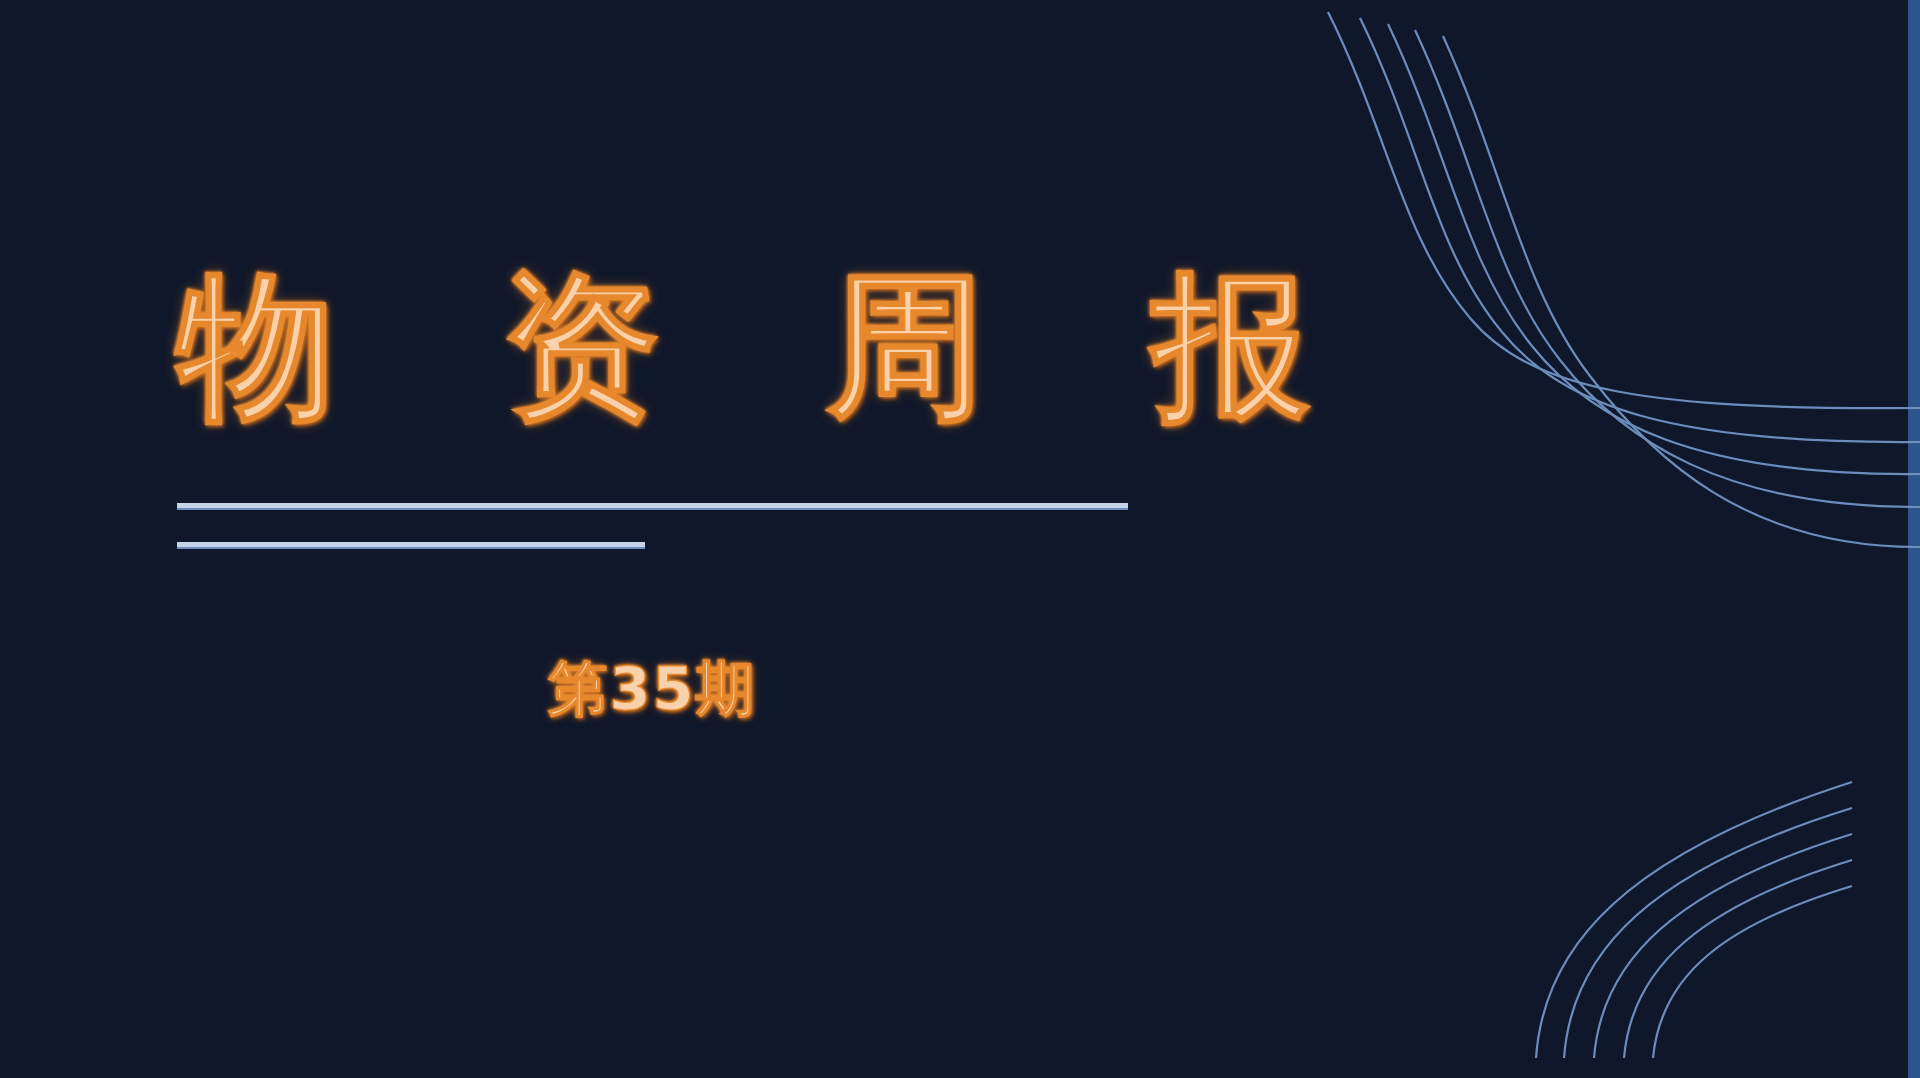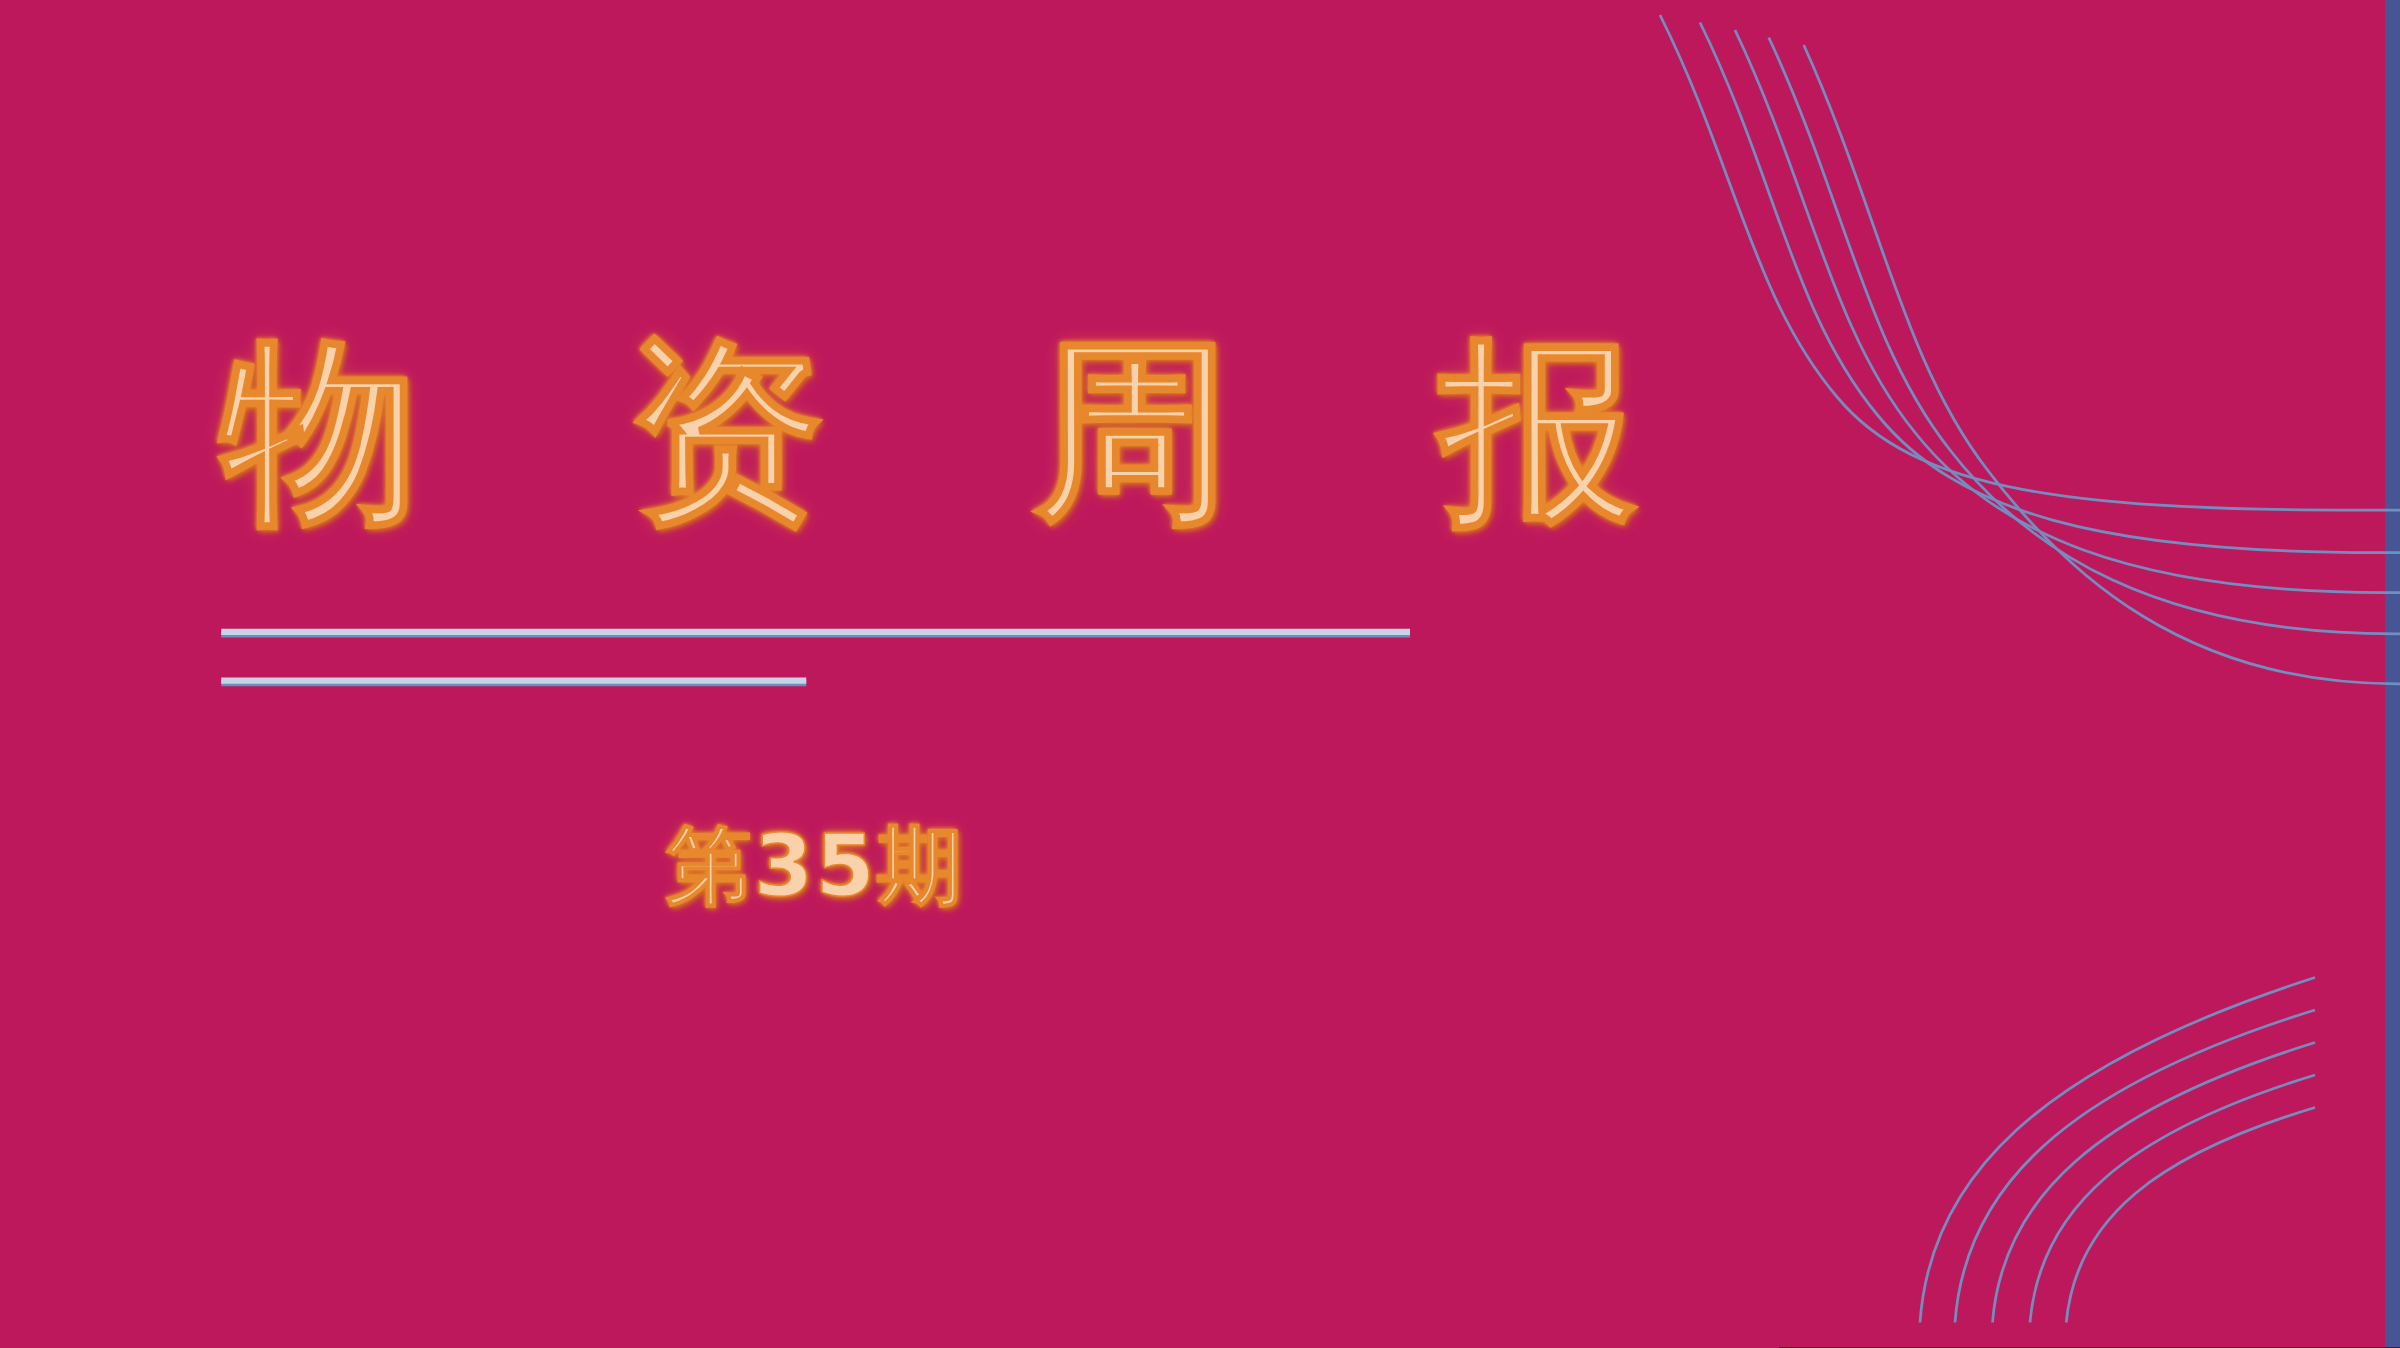--- a/index.html
+++ b/index.html
@@ -5,21 +5,21 @@
   html, body {
     margin: 0;
     padding: 0;
     background: #000;
   }
   #slide {
     position: relative;
     width: 1920px;
     height: 1078px;
     overflow: hidden;
-    background: #be185d;
+    background: #0f172a;
     font-family: "Liberation Sans", "DejaVu Sans", sans-serif;
   }
   
   #right-rim {
     position: absolute;
     top: 0;
     right: 0;
     width: 12px;
     height: 100%;
     background: #33609E;
@@ -87,21 +87,21 @@
 
   
   #subtitle {
     position: absolute;
     left: 177px;
     top: 655px;
     width: 951px;
     text-align: center;
     margin: 0;
     font-family: "DejaVu Sans", "Liberation Sans", sans-serif;
-    font-size: 68px;
+    font-size: 59px;
     font-weight: bold;
     line-height: 1.15;
     color: #F9D2AC;
     letter-spacing: 2px;
     text-shadow:
       0 0 2px #E8882C,
       0 0 5px #E8882C,
       2px 2px 4px rgba(200,100,20,0.85),
       -1px -1px 3px rgba(232,136,44,0.9),
       0 0 12px rgba(232,136,44,0.45);

